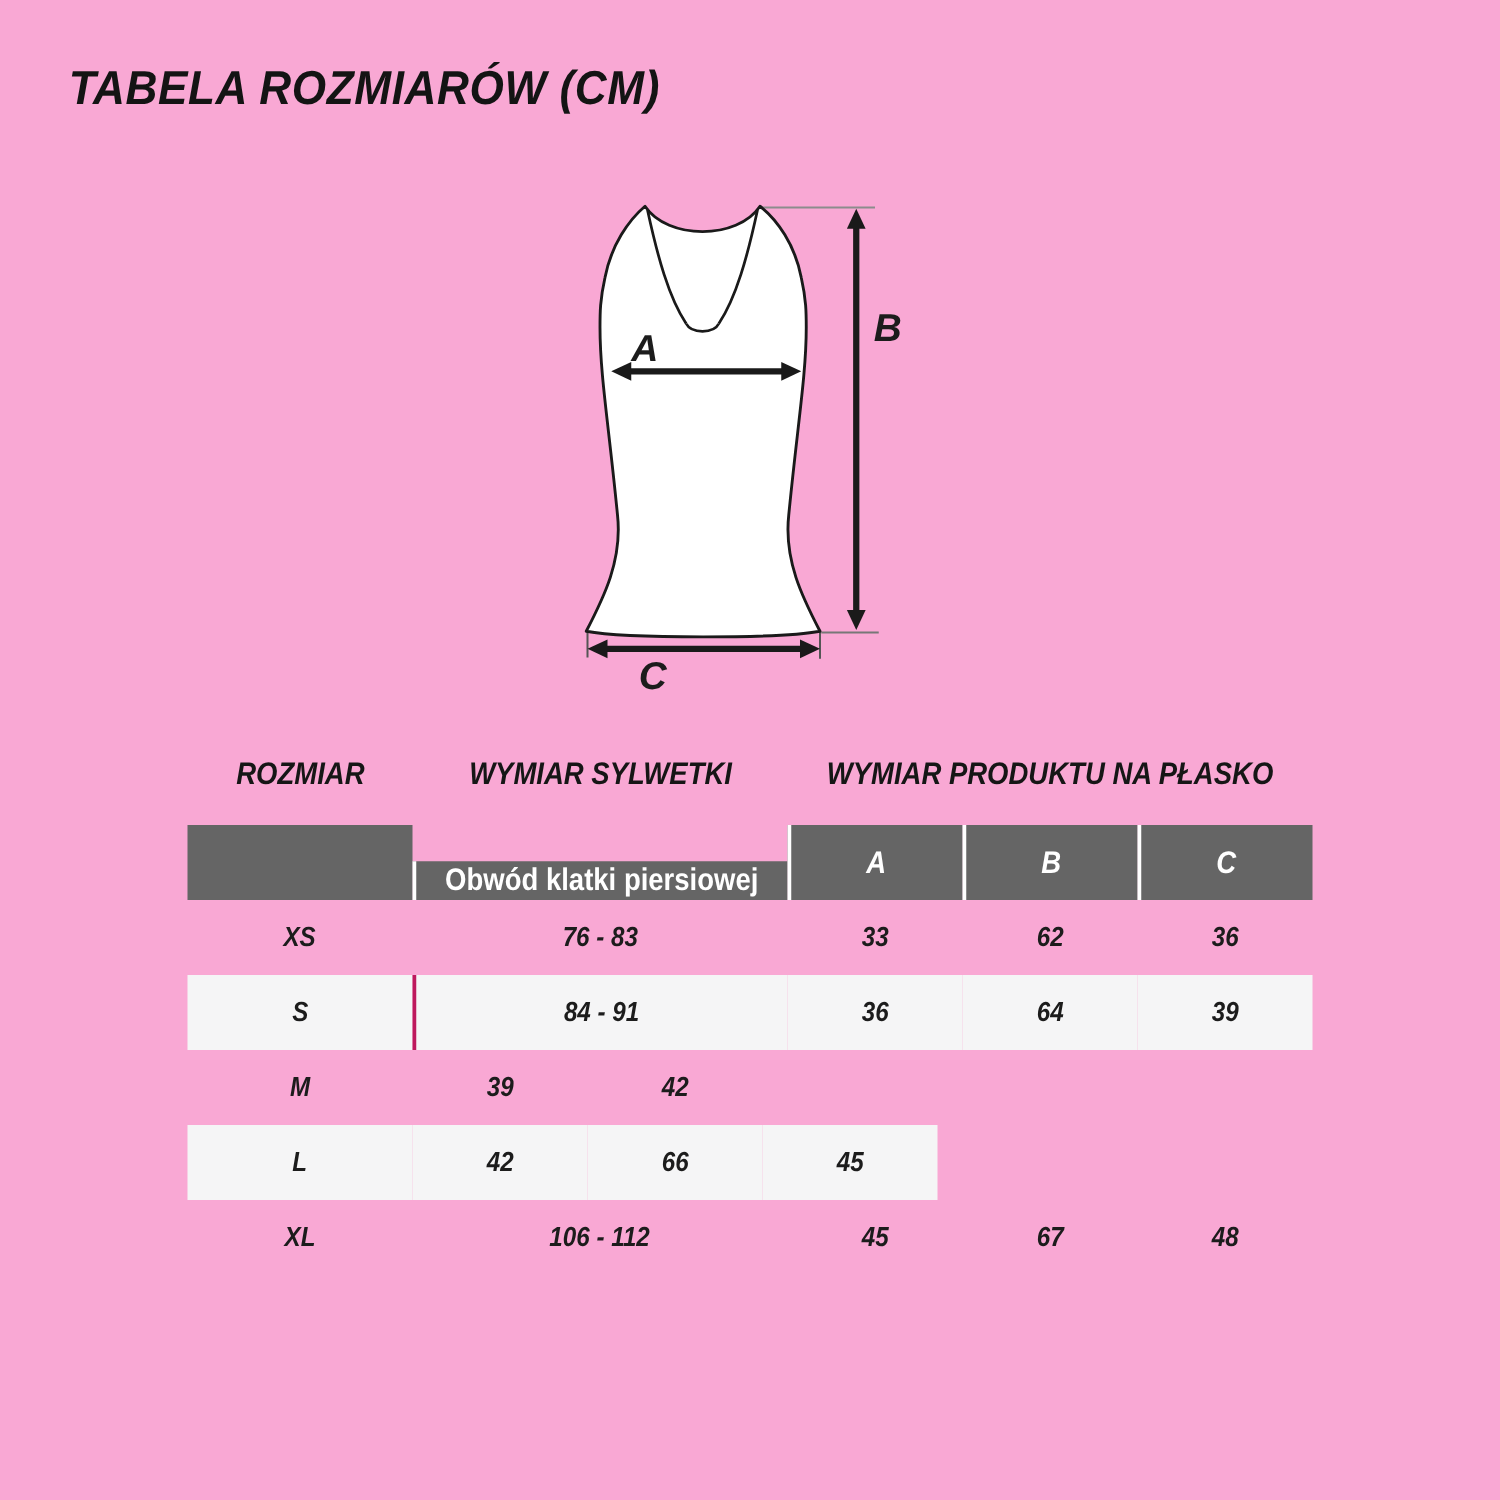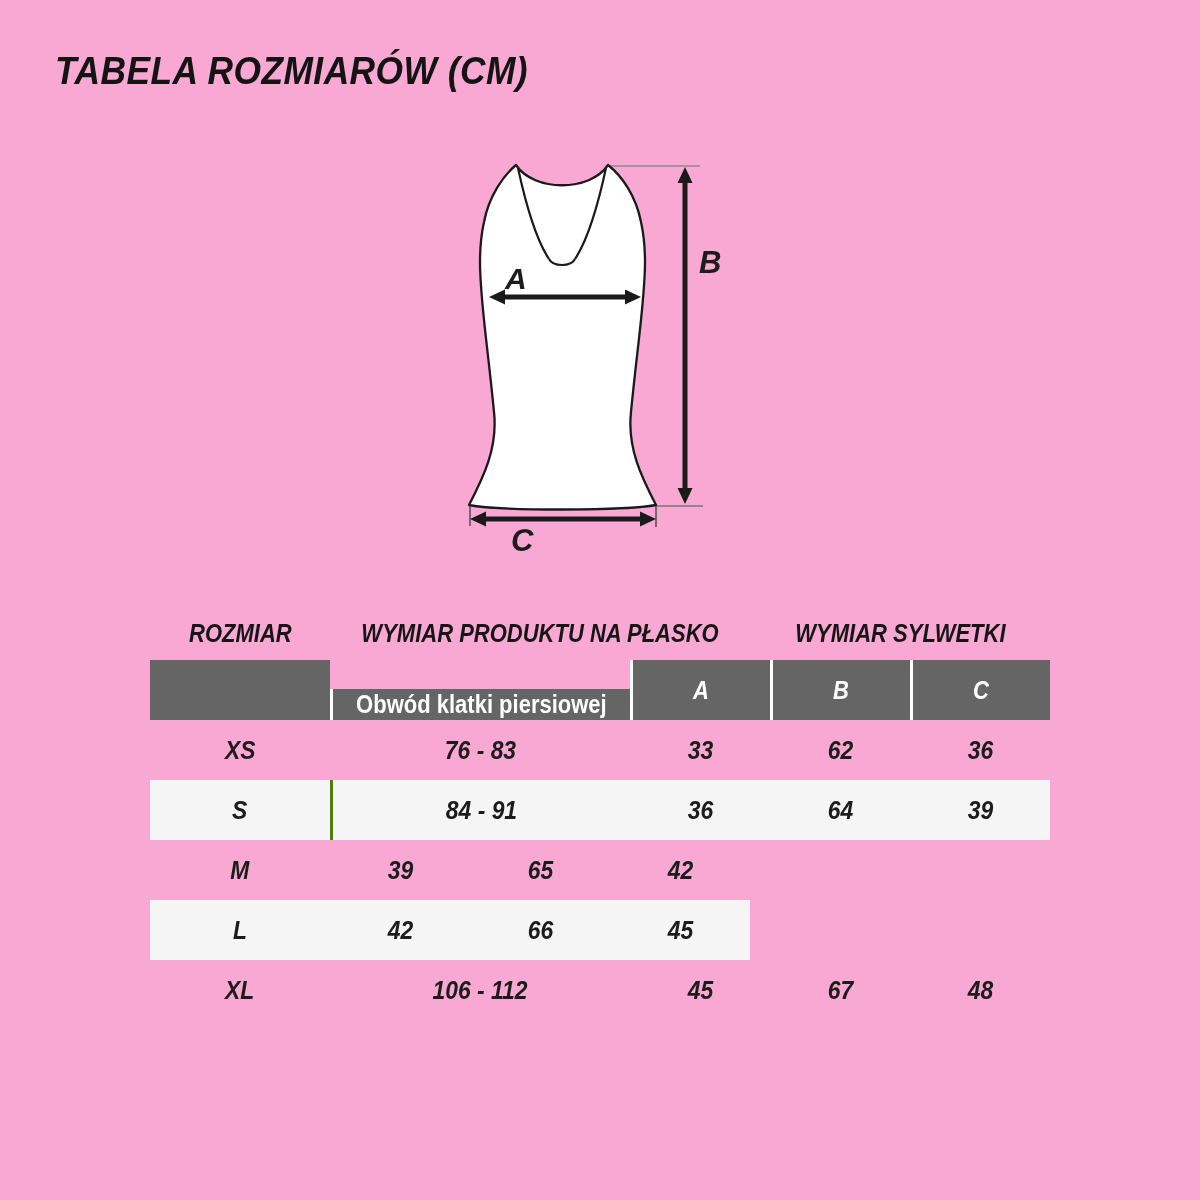--- a/index.html
+++ b/index.html
@@ -21,45 +21,45 @@
 
   .title{
     position:absolute;left:55px;top:50px;
     font-size:38px;font-weight:700;font-style:italic;color:#141414;
     letter-spacing:.5px;
   }
 
   .diagram{position:absolute;left:430px;top:140px;width:360px;height:430px;}
 
   .group-headers{
-    position:absolute;left:150px;top:606px;width:900px;height:54px;
-    display:flex;align-items:center;
+    position:absolute;left:150px;top:580px;width:900px;height:54px;
+    display:flex;align-items:flex-end;
   }
   .gh{font-size:25px;font-weight:700;font-style:italic;text-align:center;color:#161616;}
   .gh1{width:180px;}
   .gh2{width:300px;}
   .gh3{width:420px;}
 
   .table{position:absolute;left:150px;top:660px;width:900px;}
   .trow{display:flex;width:900px;height:60px;}
   .cell{
     display:flex;align-items:center;justify-content:center;
-    font-size:26px;font-style:italic;font-weight:700;color:var(--text);
+    font-size:22px;font-style:italic;font-weight:700;color:var(--text);
   }
   .c1{width:180px;}
   .c2{width:300px;}
   .c3,.c4,.c5{width:140px;}
 
   .thead .cell{background:var(--header-bg);color:#fff;}
   .thead .c2,.thead .c3,.thead .c4,.thead .c5{border-left:3px solid #fff;}
   .thead .c2{font-style:normal;font-size:25px;font-weight:700;margin-top:29px;}
   .thead .c3,.thead .c4,.thead .c5{font-size:25px;}
 
   .stripe .cell{background:var(--stripe-bg);}
-  .stripe .c2{border-left:3px solid #4d7c0f;}
+  .stripe .c2{border-left:3px solid #be185d;}
 </style>
 </head>
 <body>
 
 <div class="page">
 
   <div class="title"><span class="cond-l">TABELA ROZMIARÓW (CM)</span></div>
 
   <svg class="diagram" viewBox="430 140 360 430">
 
@@ -102,22 +102,22 @@
       <path d="M656,519 L640,511.5 L640,526.5 Z" fill="var(--line)"></path>
     </g>
 
     <text x="505" y="289" font-size="30" font-weight="700" font-style="italic" fill="var(--text)">A</text>
     <text x="699" y="273" font-size="31" font-weight="700" font-style="italic" fill="var(--text)">B</text>
     <text x="511" y="551" font-size="31" font-weight="700" font-style="italic" fill="var(--text)">C</text>
   </svg>
 
   <div class="group-headers">
     <div class="gh gh1"><span class="cond">ROZMIAR</span></div>
+    <div class="gh gh2"><span class="cond">WYMIAR SYLWETKI</span></div>
     <div class="gh gh3"><span class="cond">WYMIAR PRODUKTU NA PŁASKO</span></div>
-    <div class="gh gh2"><span class="cond">WYMIAR SYLWETKI</span></div>
   </div>
 
   <div class="table">
 
     <div class="trow thead">
       <div class="cell c1">
           <span class="cond"></span>
         </div>
       <div class="cell c2">
           <span class="cond">Obwód klatki piersiowej</span>
@@ -168,23 +168,20 @@
           <span class="cond">39</span>
         </div>
     </div>
 
     <div class="trow">
       <div class="cell c1">
           <span class="cond">M</span>
         </div>
       <div class="cell c3">
           <span class="cond">39</span>
-        </div>
-      <div class="cell c4">
-          <span class="cond">65</span>
         </div>
       <div class="cell c5">
           <span class="cond">42</span>
         </div>
     </div>
 
     <div class="trow stripe">
       <div class="cell c1">
           <span class="cond">L</span>
         </div>

